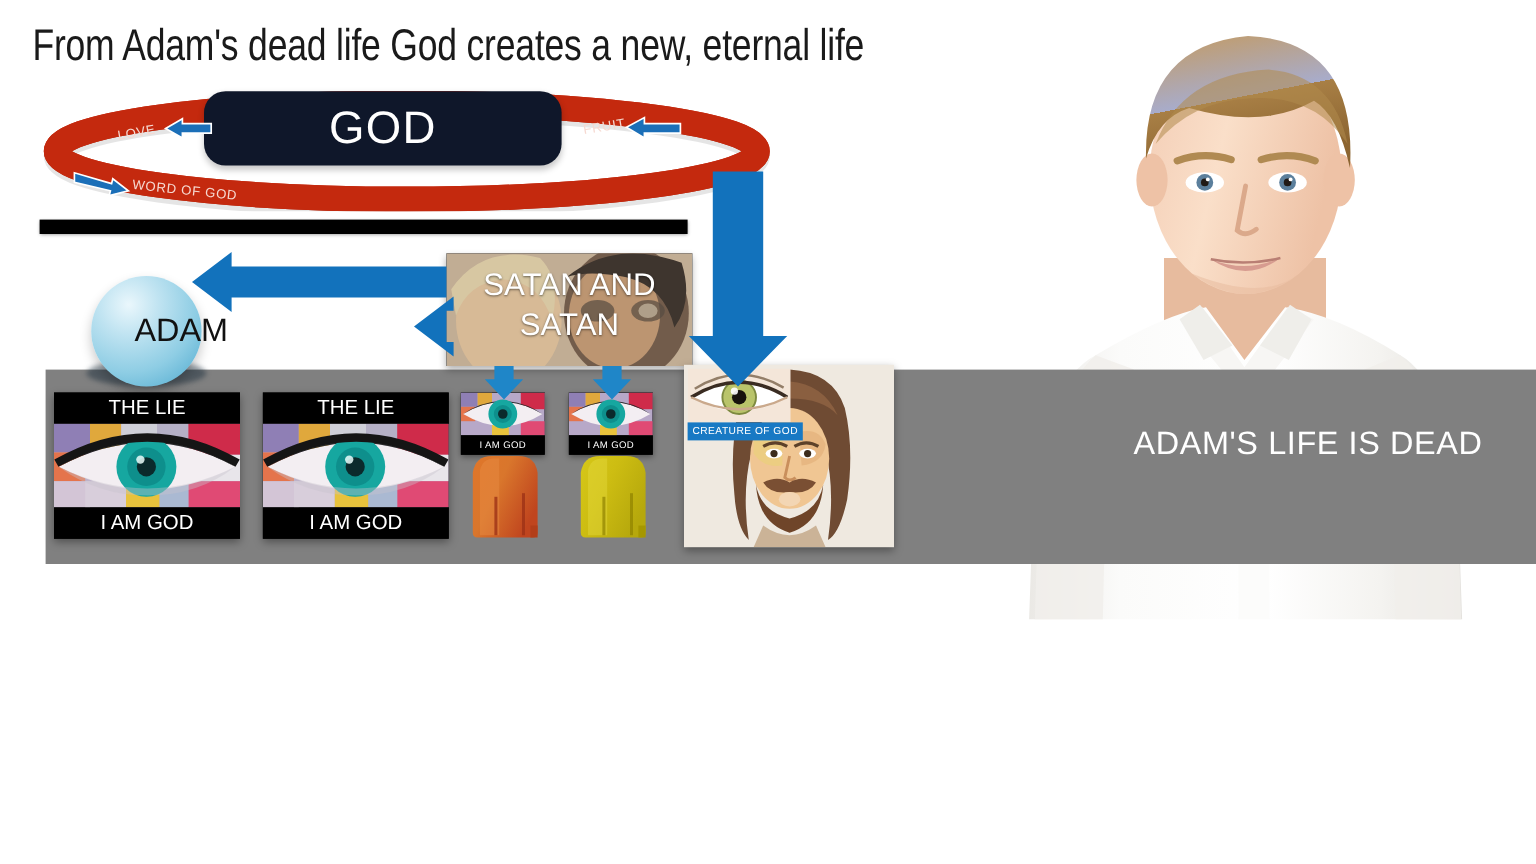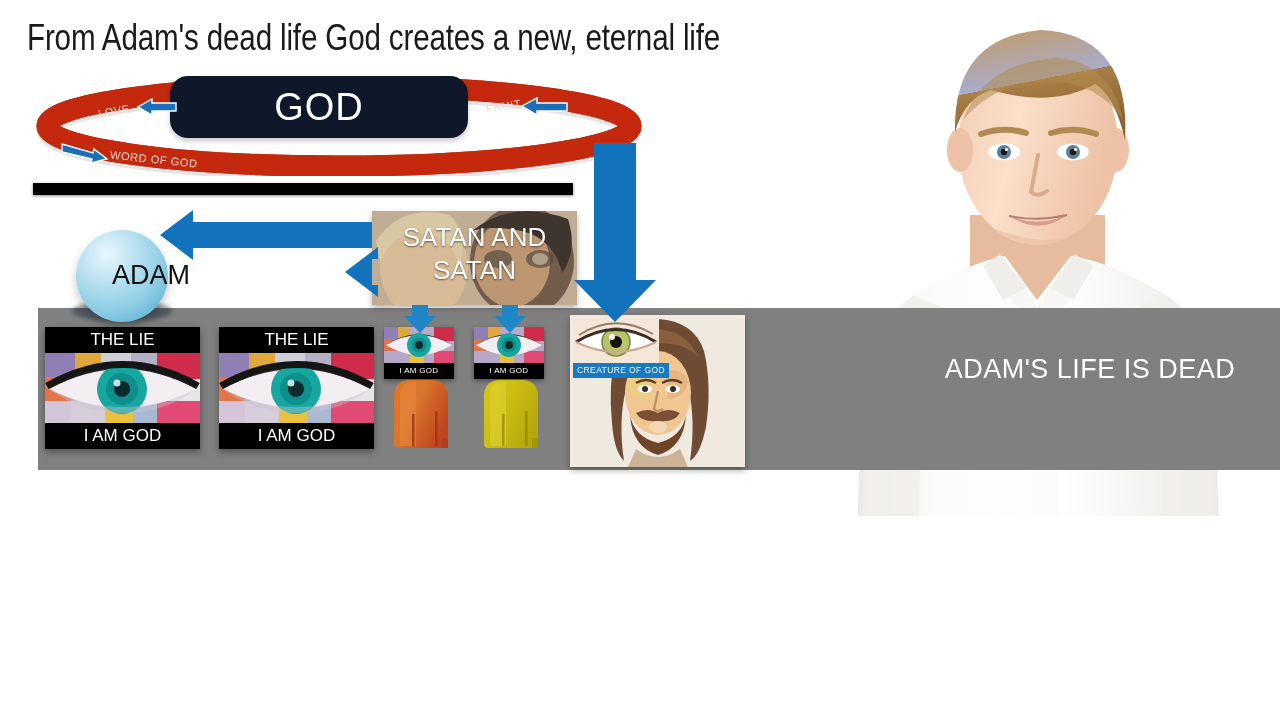--- a/index.html
+++ b/index.html
@@ -107,21 +107,21 @@
      text-align:center;font-size:8px;line-height:16px;letter-spacing:.3px;
      font-family:"Liberation Sans Narrow","Liberation Sans",sans-serif;}
   #small-1{left:384px;top:327px;}
   #small-2{left:474px;top:327px;}
 
   .figure{position:absolute;width:70px;height:72px;}
   #fig-1{left:386px;top:378px;}
   #fig-2{left:476px;top:378px;}
 
   
-  .jesus{position:absolute;left:570px;top:315px;width:175px;height:152px;background:#efe9e0;
+  .jesus{position:absolute;left:570px;top:304px;width:175px;height:152px;background:#efe9e0;
          overflow:hidden;box-shadow:0 3px 7px rgba(0,0,0,.35);}
   .jesus .eyeimg{position:absolute;left:3px;top:3px;width:86px;height:45px;overflow:hidden;}
   .jesus .tag{position:absolute;left:3px;top:48px;width:96px;height:15px;background:#1879C4;
      color:#fff;font-size:8.5px;line-height:15px;text-align:center;letter-spacing:.4px;
      font-family:"Liberation Sans Narrow","Liberation Sans",sans-serif;}
 
   
   .arrows{position:absolute;left:0;top:0;width:1280px;height:720px;pointer-events:none;}
 </style>
 </head>

